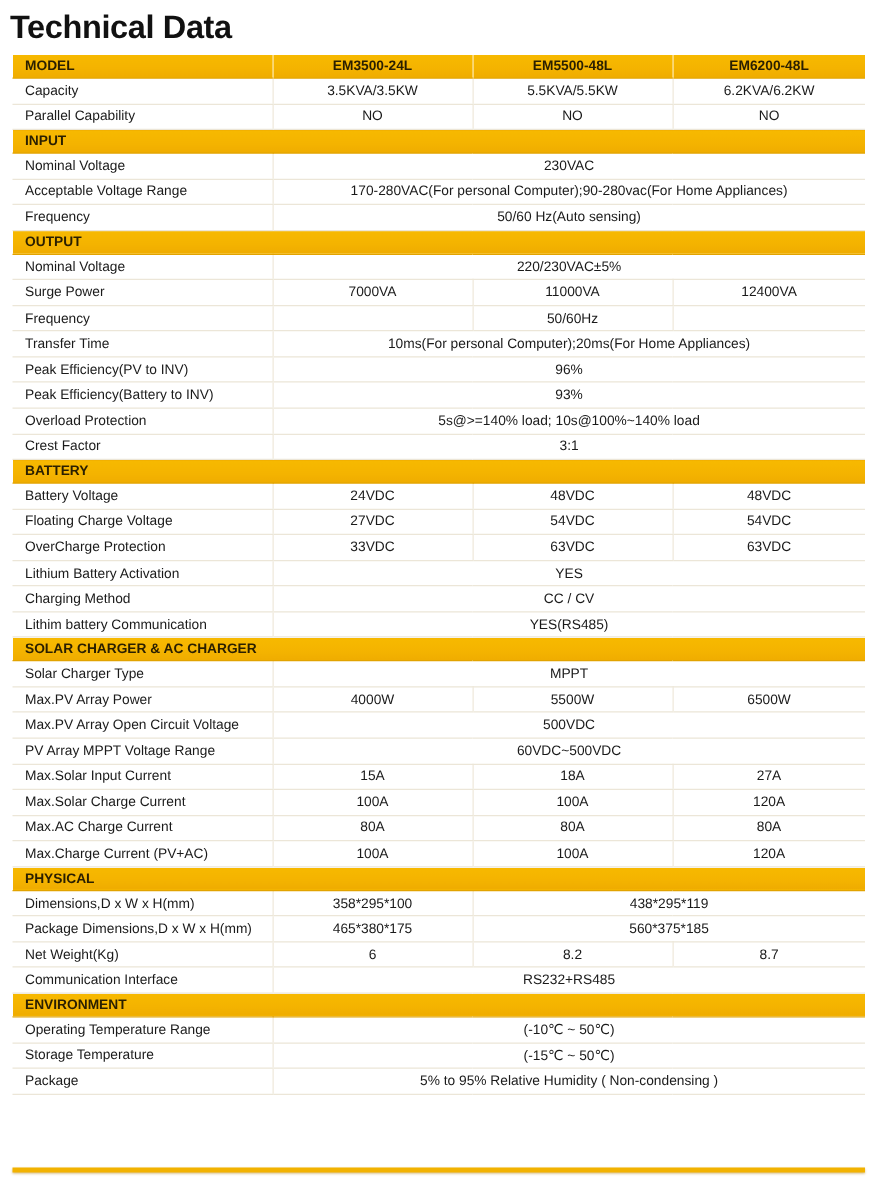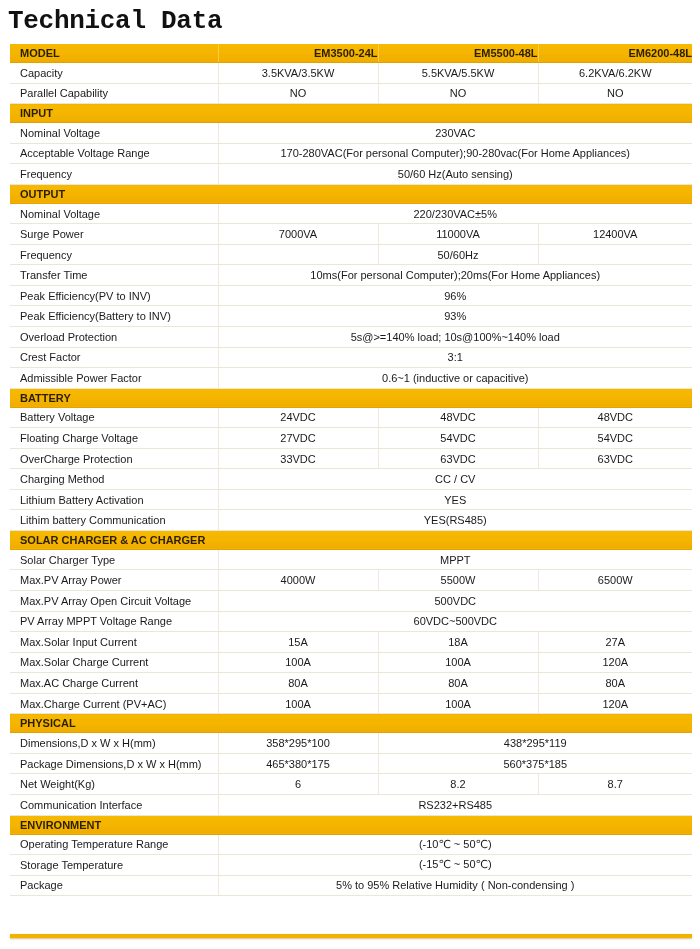--- a/index.html
+++ b/index.html
@@ -1,28 +1,28 @@
 <!DOCTYPE html>
 <html><head>
   <meta charset="utf-8">
   <style>
     html, body { margin: 0; padding: 0; background: #ffffff; }
     body { width: 700px; height: 949px; overflow: hidden; font-family: "Liberation Sans", "DejaVu Sans", sans-serif; color: #1a1a1a; }
-    .title { position: absolute; left: 8px; top: 6px; font-size: 26px; font-weight: bold; letter-spacing: -0.3px; color: #111; font-family: Liberation Mono, monospace; }
+    .title { position: absolute; left: 8px; top: 6px; font-size: 26px; font-weight: bold; letter-spacing: -0.3px; color: #111; font-family: Liberation Sans, sans-serif; }
     .sheet { position: absolute; left: 10px; top: 44px; width: 682px; }
     table { border-collapse: collapse; width: 682px; table-layout: fixed; }
     col.c0 { width: 208px; }
     col.c1 { width: 160px; }
     col.c2 { width: 160px; }
     col.c3 { width: 154px; }
     td { height: 19.55px; padding: 0; font-size: 11px; border-bottom: 1px solid #ece6d8; white-space: nowrap; overflow: hidden; }
     td.lbl { padding-left: 10px; text-align: left; margin-top: 35px; }
     td.val { text-align: center; border-left: 1px solid #efe9dc; }
     tr.sect td { background: linear-gradient(#f7b900, #f4b300 60%, #efac00); color: #2a1f00; font-weight: bold; font-size: 11px; border-bottom: 1px solid #e2a300; height: 18px; }
-    tr.sect td.val { border-left: 1px solid #f9cc4a; text-align: right; }
+    tr.sect td.val { border-left: 1px solid #f9cc4a; }
     tr.sect td.lbl { padding-left: 10px; }
     .bottom-bar { position: absolute; left: 10px; top: 934px; width: 682px; height: 4px; background: #f2b200; box-shadow: 0 1px 2px #d9c08a; }
   </style>
 </head>
 <body>
 
 <div class="title">Technical Data</div>
 
 <div class="sheet">
 <table>
@@ -101,24 +101,20 @@
       <td class="val" colspan="3">93%</td>
     </tr>
     <tr>
       <td class="lbl">Overload Protection</td>
       <td class="val" colspan="3">5s@&gt;=140% load; 10s@100%~140% load</td>
     </tr>
     <tr>
       <td class="lbl">Crest Factor</td>
       <td class="val" colspan="3">3:1</td>
     </tr>
-    <tr>
-      <td class="lbl">Admissible Power Factor</td>
-      <td class="val" colspan="3">0.6~1  (inductive or capacitive)</td>
-    </tr>
 
     <tr class="sect">
       <td class="lbl" colspan="4">BATTERY</td>
     </tr>
     <tr>
       <td class="lbl">Battery Voltage</td>
       <td class="val">24VDC</td>
       <td class="val">48VDC</td>
       <td class="val">48VDC</td>
     </tr>
@@ -128,26 +124,26 @@
       <td class="val">54VDC</td>
       <td class="val">54VDC</td>
     </tr>
     <tr>
       <td class="lbl">OverCharge Protection</td>
       <td class="val">33VDC</td>
       <td class="val">63VDC</td>
       <td class="val">63VDC</td>
     </tr>
     <tr>
+      <td class="lbl">Lithium Battery Activation</td>
+      <td class="val" colspan="3">YES</td>
+    </tr>
+    <tr>
       <td class="lbl">Charging Method</td>
       <td class="val" colspan="3">CC / CV</td>
-    </tr>
-    <tr>
-      <td class="lbl">Lithium Battery Activation</td>
-      <td class="val" colspan="3">YES</td>
     </tr>
     <tr>
       <td class="lbl">Lithim battery Communication</td>
       <td class="val" colspan="3">YES(RS485)</td>
     </tr>
 
     <tr class="sect">
       <td class="lbl" colspan="4">SOLAR CHARGER &amp; AC CHARGER</td>
     </tr>
     <tr>

